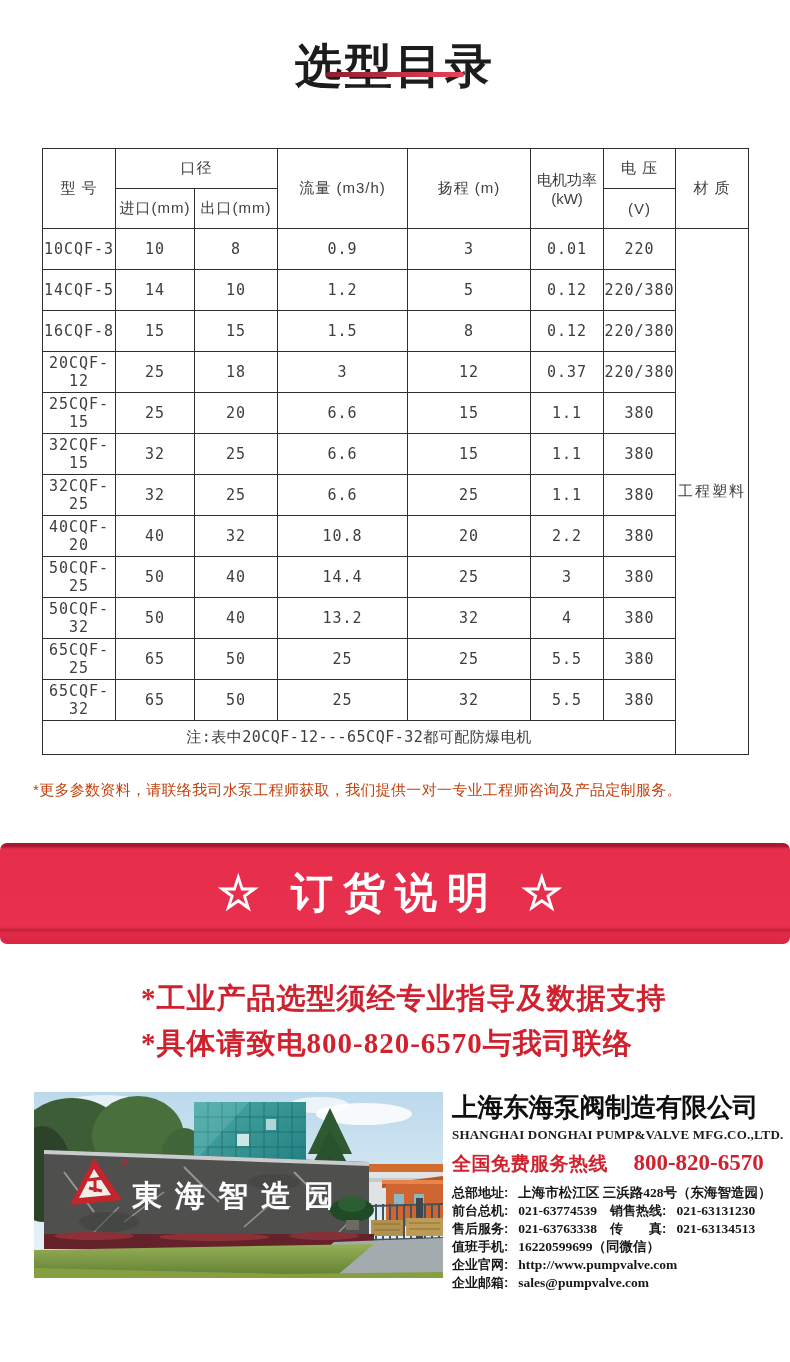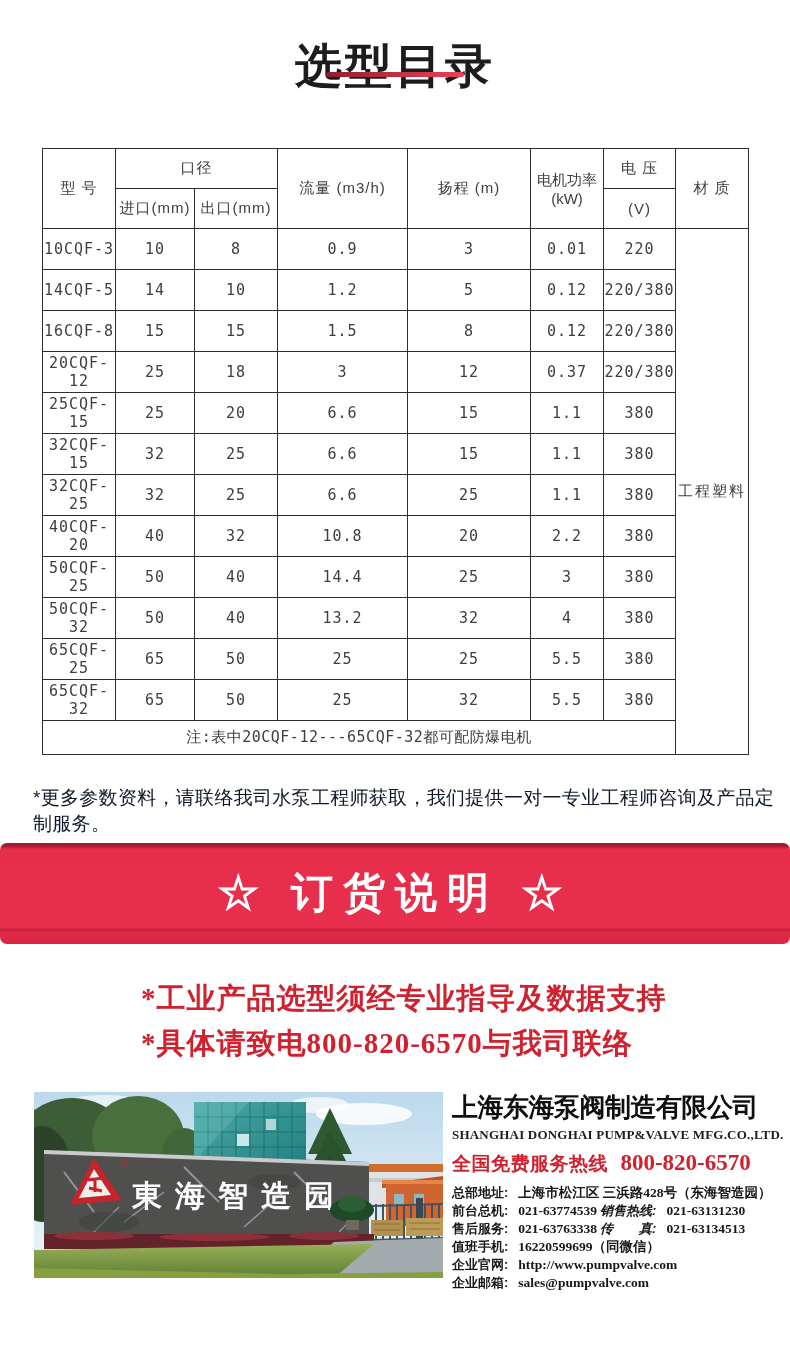--- a/index.html
+++ b/index.html
@@ -28,21 +28,21 @@
   .spec th { font-size:15px; height:39px; letter-spacing:1px; }
   .spec th.power { line-height:19px; letter-spacing:0; }
   .spec td {
     font-size:15px; height:40px; letter-spacing:1px;
     font-family:"DejaVu Sans Mono","Liberation Mono",monospace;
   }
   .spec td.material { font-family:"Liberation Sans",sans-serif; letter-spacing:2px; }
   .spec td.note { height:33px; letter-spacing:0.5px; }
   
   .footnote {
-    position:absolute; top:766px; left:33px; font-size:19px; color:#0f172a;
+    position:absolute; top:766px; left:33px; font-size:15px; color:#c2410c;
     letter-spacing:0.3px;
   }
   
   .banner {
     position:absolute; top:843px; left:0; width:790px; height:101px;
     background:linear-gradient(180deg,#a81830 0px,#a81830 3px,#e62e4b 6px,
                #e8304e 84px,#c42039 87px,#e02a47 90px,#d92743 101px);
     border-radius:7px;
   }
   .banner-text {
@@ -64,29 +64,29 @@
   .cname {
     font-size:26px; font-weight:bold; color:#0f0f0f; letter-spacing:-0.5px;
     white-space:nowrap;
   }
   .ename {
     font-size:13px; font-weight:bold; color:#1c1c1c; margin-top:2px;
     font-family:"Liberation Serif",serif; letter-spacing:0.2px; white-space:nowrap;
   }
   .hotline { margin-top:7px; color:#d0212f; font-weight:bold; white-space:nowrap; }
   .hl-label { font-size:19px; letter-spacing:0.5px; }
-  .hl-num { font-size:23px; font-family:"Liberation Serif",serif; margin-left:8px; }
+  .hl-num { font-size:23px; font-family:"Liberation Serif",serif; margin-left:21px; }
   .contact-rows { margin-top:6px; }
   .crow { line-height:17px; white-space:nowrap; }
   .clabel { font-size:13px; font-weight:bold; color:#171717; }
   .cvalue {
     font-size:13.5px; font-weight:bold; color:#171717; margin-left:10px;
     font-family:"Liberation Serif",serif;
   }
-  .c2 { margin-left:3px;font-style:italic; }
+  .c2 { margin-left:13px; }
 </style>
 </head>
 <body>
 
 <h1 class="page-title">选型目录</h1>
 <div class="title-underline"></div>
 
 <table class="spec">
   <colgroup>
     <col style="width:73px">

